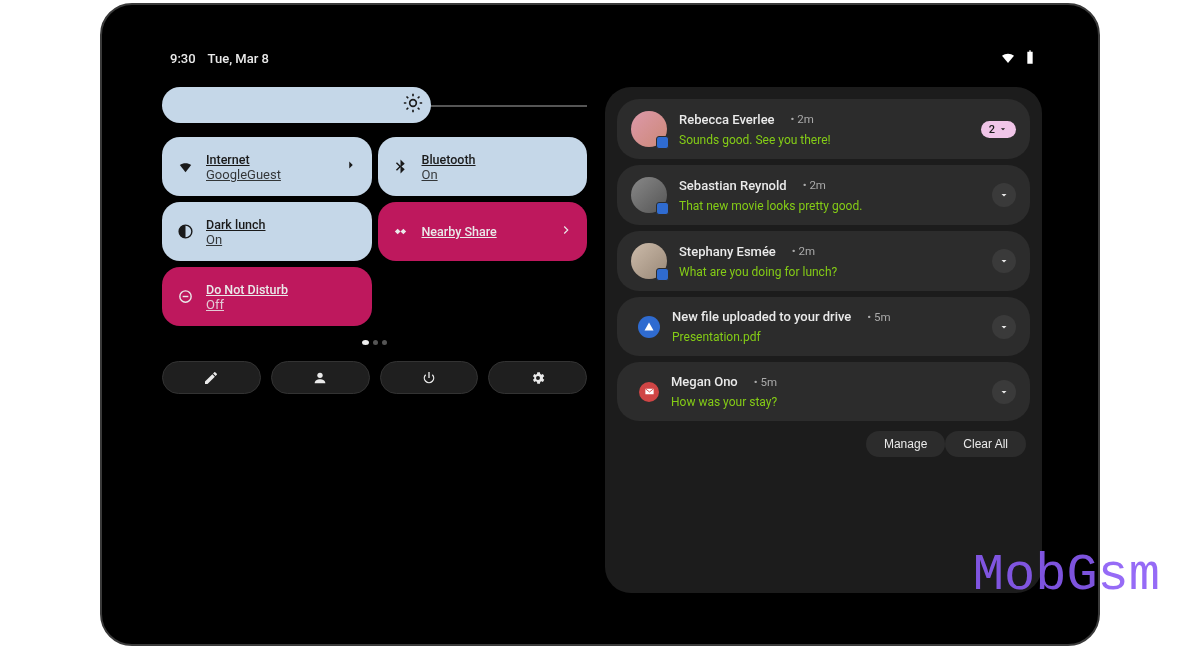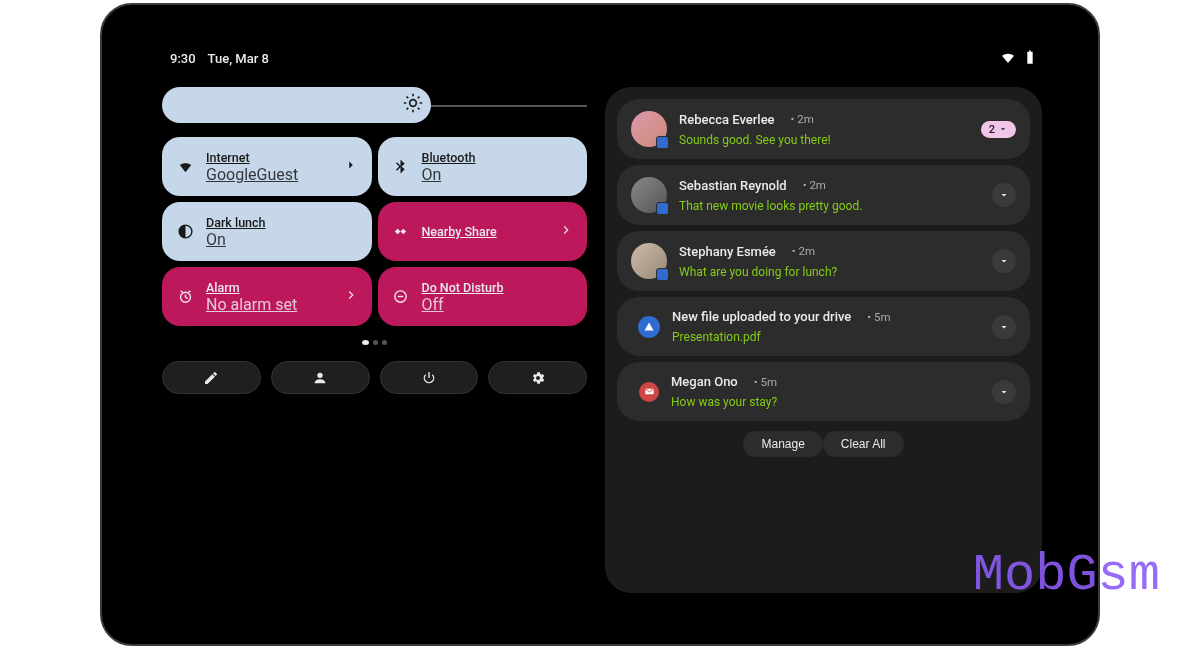--- a/index.html
+++ b/index.html
@@ -63,21 +63,21 @@
   text-decoration: underline;
 }
 .tile.active { background: #c5d7e8; color: #1a1a1a; }
 .tile.inactive { background: #be185d; }
 .tile-icon { width: 18px; display: flex; align-items: center; justify-content: center; }
 .tile-icon svg { width: 17px; height: 17px; }
 .tile.active svg { fill: #1a1a1a; }
 .tile.inactive svg { fill: #eaeaea; }
 .tile-text { flex: 1; }
 .tile-title { font-weight: 500; line-height: 1.2; }
-.tile-sub { font-size: 16px; opacity: .85; }
+.tile-sub { font-size: 13px; opacity: .85; }
 .tile-chev { }
 .tile-chev svg { width: 14px; height: 14px; }
 
 .dots { text-align: center; margin-top: 10px; color: #fff; font-size: 10px; letter-spacing: 2px; }
 .dots span { display:inline-block; width:5px; height:5px; border-radius:50%; background:#555; margin:0 2px; }
 .dots span.cur { width:7px; background:#eee; }
 
 .qs-buttons {
   margin-top: 14px;
   display: grid; grid-template-columns: repeat(4,1fr); gap: 10px;
@@ -114,21 +114,21 @@
 .avatar.gmail { background:#d04545; display:flex;align-items:center;justify-content:center; width:20px;height:20px; margin-left:8px; }
 .notif-text { flex:1; }
 .notif-title { font-size: 13px; font-weight: 500; display:flex; align-items:center; gap:16px; }
 .notif-title .time { color:#aaa; font-weight:400; font-size:11.5px; }
 .notif-body { font-size: 12px; color:#84cc16; margin-top:6px; }
 .expand { width:24px; height:24px; border-radius:50%; background:#3a3a3a; display:flex;align-items:center;justify-content:center; flex-shrink:0;}
 .expand svg { width:12px; height:12px; fill:#eaeaea; }
 .badge-pill { background:#f0c5e8; color:#1a1a1a; border-radius:12px; padding:2px 8px 2px 8px; font-size:11px; font-weight:500; display:flex; align-items:center; gap:3px; }
 .badge-pill svg { width:10px;height:10px; fill:#1a1a1a;}
 
-.notif-footer { display:flex; justify-content:center; margin-top:10px; padding: 0 4px; }
+.notif-footer { display:flex; justify-content:flex-end; margin-top:10px; padding: 0 4px; }
 .foot-btn { background:#2c2c2c; color:#eaeaea; border:none; border-radius:18px; padding:6px 18px; font-size:12px; }
 
 .watermark {
   position:absolute; right:40px; bottom:44px;
   font-family: Liberation Mono, monospace;
   font-size: 52px; font-weight: 500; color:#8b5cf6;
   opacity:.9;
 }
 </style>
 </head>
@@ -210,35 +210,20 @@
               </svg>
             </span>
           <div class="tile-text">
             <div class="tile-title">Nearby Share</div>
           </div>
           <span class="tile-chev"><svg viewBox="0 0 24 24">
                 <path d="M9 6l6 6-6 6" fill="none" stroke="#eaeaea" stroke-width="2"></path>
               </svg></span>
         </div>
 
-        <div class="tile inactive">
-          <span class="tile-icon">
-              <svg viewBox="0 0 24 24">
-                <circle cx="12" cy="13" r="7" fill="none" stroke="#eaeaea" stroke-width="2"></circle>
-                <path d="M12 9v4l3 2M5 4l3 2M19 4l-3 2" stroke="#eaeaea" stroke-width="2" fill="none"></path>
-              </svg>
-            </span>
-          <div class="tile-text">
-            <div class="tile-title">Alarm</div>
-            <div class="tile-sub">No alarm set</div>
-          </div>
-          <span class="tile-chev"><svg viewBox="0 0 24 24">
-                <path d="M9 6l6 6-6 6" fill="none" stroke="#eaeaea" stroke-width="2"></path>
-              </svg></span>
-        </div>
 
         <div class="tile inactive">
           <span class="tile-icon">
               <svg viewBox="0 0 24 24">
                 <circle cx="12" cy="12" r="8" fill="none" stroke="#eaeaea" stroke-width="2"></circle>
                 <path d="M8 12h8" stroke="#eaeaea" stroke-width="2"></path>
               </svg>
             </span>
           <div class="tile-text">
             <div class="tile-title">Do Not Disturb</div>

